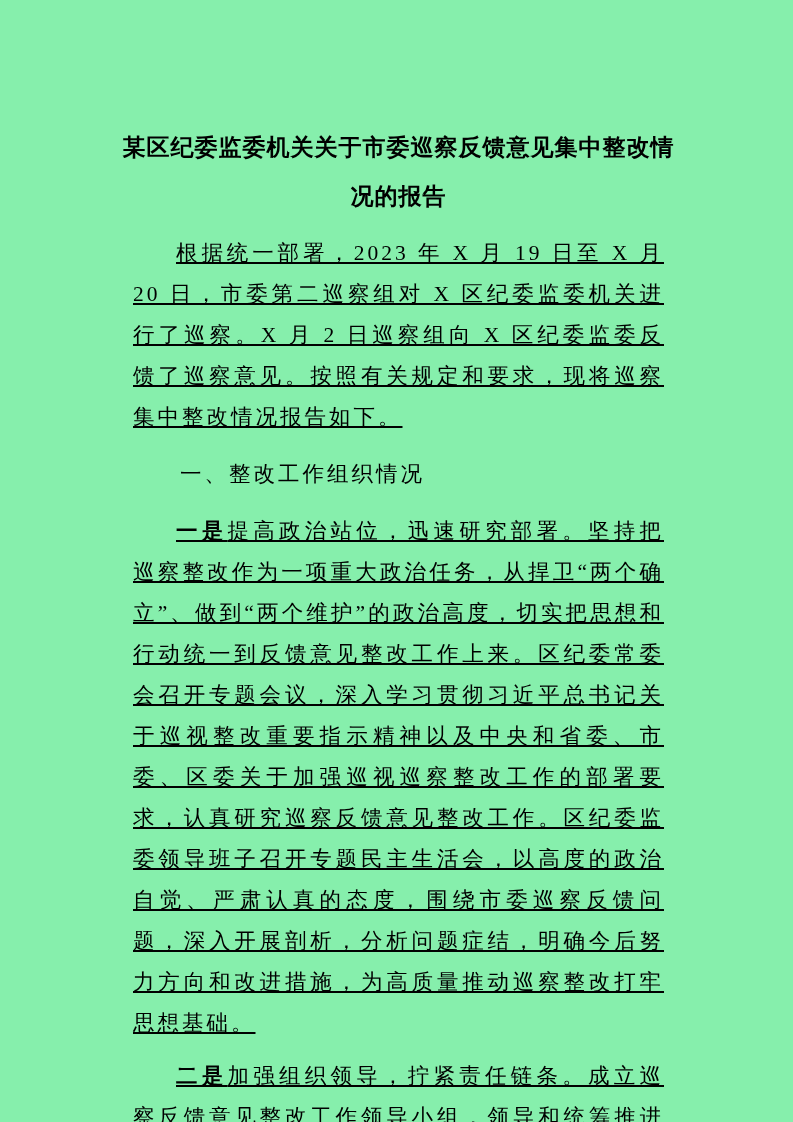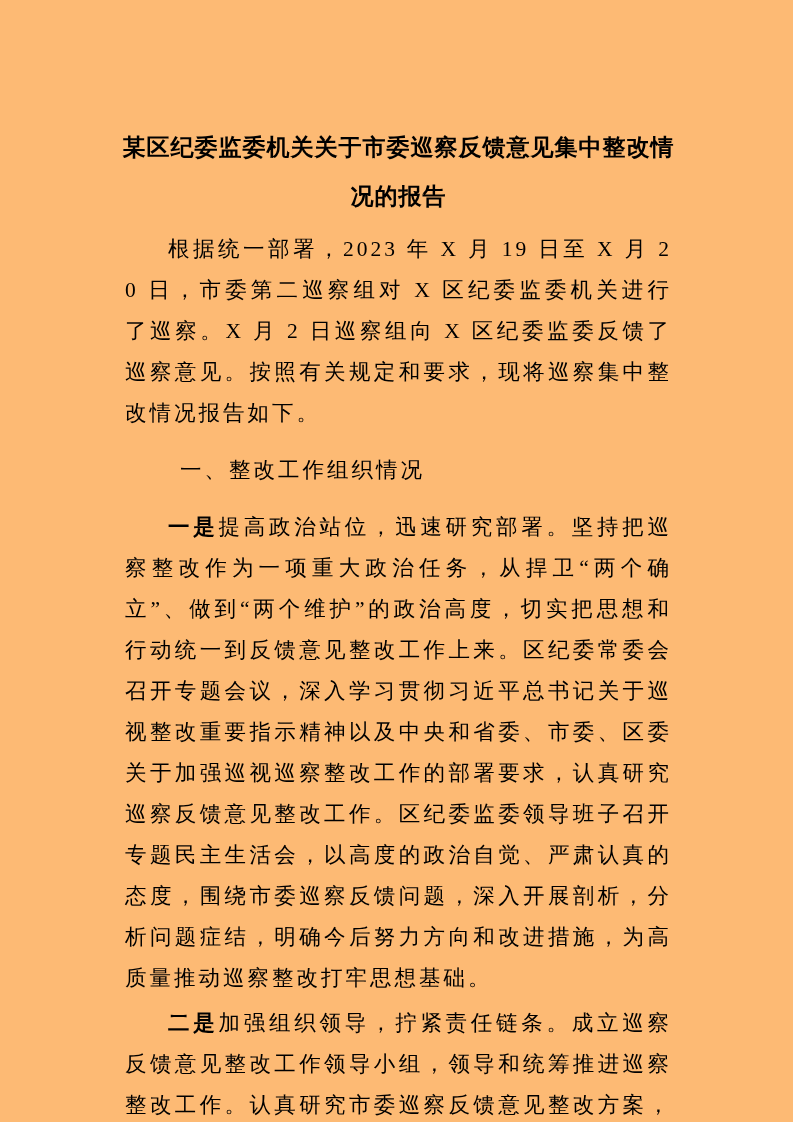--- a/index.html
+++ b/index.html
@@ -12,39 +12,40 @@
     height: 1122px;
     overflow: hidden;
     font-family: "Liberation Serif", serif;
     color: #000000;
   }
   .page {
     box-sizing: border-box;
     width: 793px;
     height: 1122px;
     padding: 123px 117px 0 121px;
-    background: #fdba74;
+    background: #86efac;
   }
   .doc-title {
     font-size: 23px;
     font-weight: bold;
     text-align: center;
     line-height: 49px;
     letter-spacing: 1px;
     margin: 0 0 8px 0;
   }
   .body-para {
     font-size: 21.5px;
     font-weight: normal;
     line-height: 41px;
     letter-spacing: 3px;
     text-align: justify;
     text-indent: 2em;
-    margin: 4px;
+    margin: 12px;
     word-break: break-all;
+    text-decoration: underline;
   }
   .section-heading {
     font-size: 21.5px;
     font-weight: normal;
     line-height: 41px;
     letter-spacing: 3px;
     text-indent: 2em;
     margin: 16px;
   }
   .lead-bold {

